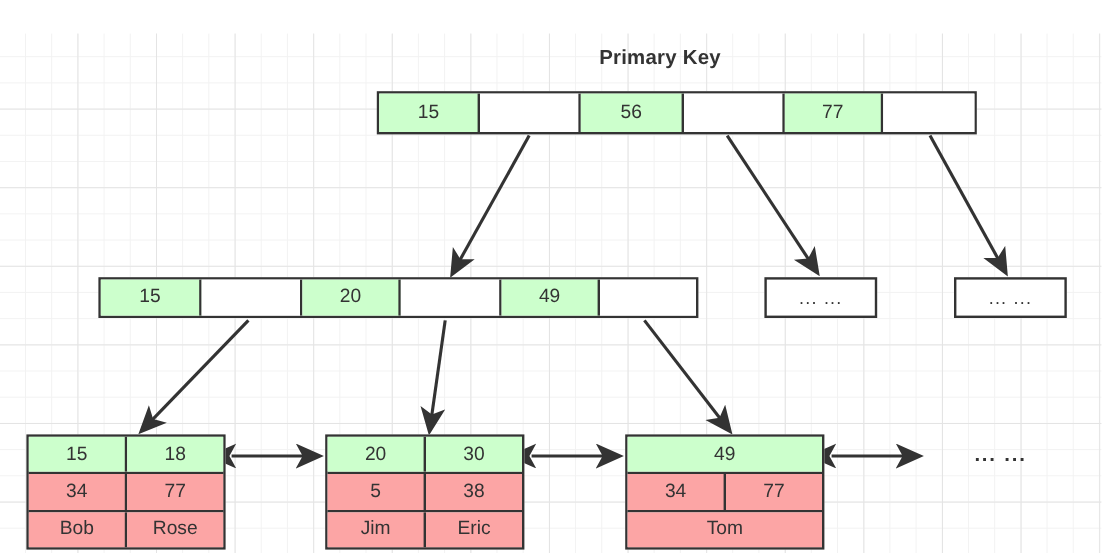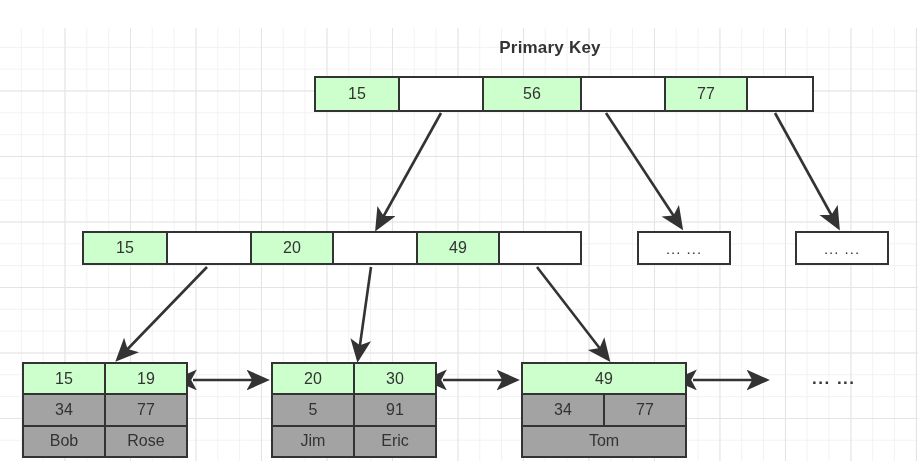--- a/index.html
+++ b/index.html
@@ -127,21 +127,21 @@
     align-items: center;
     justify-content: center;
     font-size: 16px;
     color: #333333;
     border-right: 2px solid #333333;
   }
   .leaf-node .leaf-cell:last-child {
     border-right: none;
   }
   .leaf-node .leaf-row.key-row .leaf-cell { background: #ccffcc; }
-  .leaf-node .leaf-row.data-row .leaf-cell { background: #a3a3a3; }
+  .leaf-node .leaf-row.data-row .leaf-cell { background: #fca5a5; }
 
   #leaf-node-1 { left: 22px;  top: 334px; width: 166px; height: 96px; }
   #leaf-node-2 { left: 271px; top: 334px; width: 166px; height: 96px; }
   #leaf-node-3 { left: 521px; top: 334px; width: 166px; height: 96px; }
 
   
   #leaf-trailing-ellipsis {
     position: absolute;
     left: 812px;
     top: 341px;
@@ -181,61 +181,61 @@
     <line x1="193" y1="352" x2="266" y2="352" stroke="#333333" stroke-width="2.6" marker-end="url(#arrowhead)" marker-start="url(#arrowhead-start)"></line>
     <line x1="443" y1="352" x2="516" y2="352" stroke="#333333" stroke-width="2.6" marker-end="url(#arrowhead)" marker-start="url(#arrowhead-start)"></line>
     <line x1="693" y1="352" x2="766" y2="352" stroke="#333333" stroke-width="2.6" marker-end="url(#arrowhead)" marker-start="url(#arrowhead-start)"></line>
   </svg>
 
   <div class="title">Primary Key</div>
 
   <div class="index-node" id="root-node">
     <div class="cell key" style="width:84px">15</div>
     <div class="cell ptr" style="width:84px"></div>
-    <div class="cell key" style="width:98px">56</div>
+    <div class="cell key" style="width:86px">56</div>
     <div class="cell ptr" style="width:84px"></div>
     <div class="cell key" style="width:82px">77</div>
     <div class="cell ptr" style="flex:1 1 auto"></div>
   </div>
 
   <div class="index-node" id="internal-node">
     <div class="cell key" style="width:84px">15</div>
     <div class="cell ptr" style="width:84px"></div>
     <div class="cell key" style="width:82px">20</div>
     <div class="cell ptr" style="width:84px"></div>
     <div class="cell key" style="width:82px">49</div>
     <div class="cell ptr" style="flex:1 1 auto"></div>
   </div>
 
   <div class="ellipsis-node" id="ellipsis-node-1">... ...</div>
   <div class="ellipsis-node" id="ellipsis-node-2">... ...</div>
 
   <div class="leaf-node" id="leaf-node-1">
     <div class="leaf-row key-row">
       <div class="leaf-cell">15</div>
-      <div class="leaf-cell">19</div>
+      <div class="leaf-cell">18</div>
     </div>
     <div class="leaf-row data-row">
       <div class="leaf-cell">34</div>
       <div class="leaf-cell">77</div>
     </div>
     <div class="leaf-row data-row">
       <div class="leaf-cell">Bob</div>
       <div class="leaf-cell">Rose</div>
     </div>
   </div>
 
   <div class="leaf-node" id="leaf-node-2">
     <div class="leaf-row key-row">
       <div class="leaf-cell">20</div>
       <div class="leaf-cell">30</div>
     </div>
     <div class="leaf-row data-row">
       <div class="leaf-cell">5</div>
-      <div class="leaf-cell">91</div>
+      <div class="leaf-cell">38</div>
     </div>
     <div class="leaf-row data-row">
       <div class="leaf-cell">Jim</div>
       <div class="leaf-cell">Eric</div>
     </div>
   </div>
 
   <div class="leaf-node" id="leaf-node-3">
     <div class="leaf-row key-row">
       <div class="leaf-cell">49</div>

